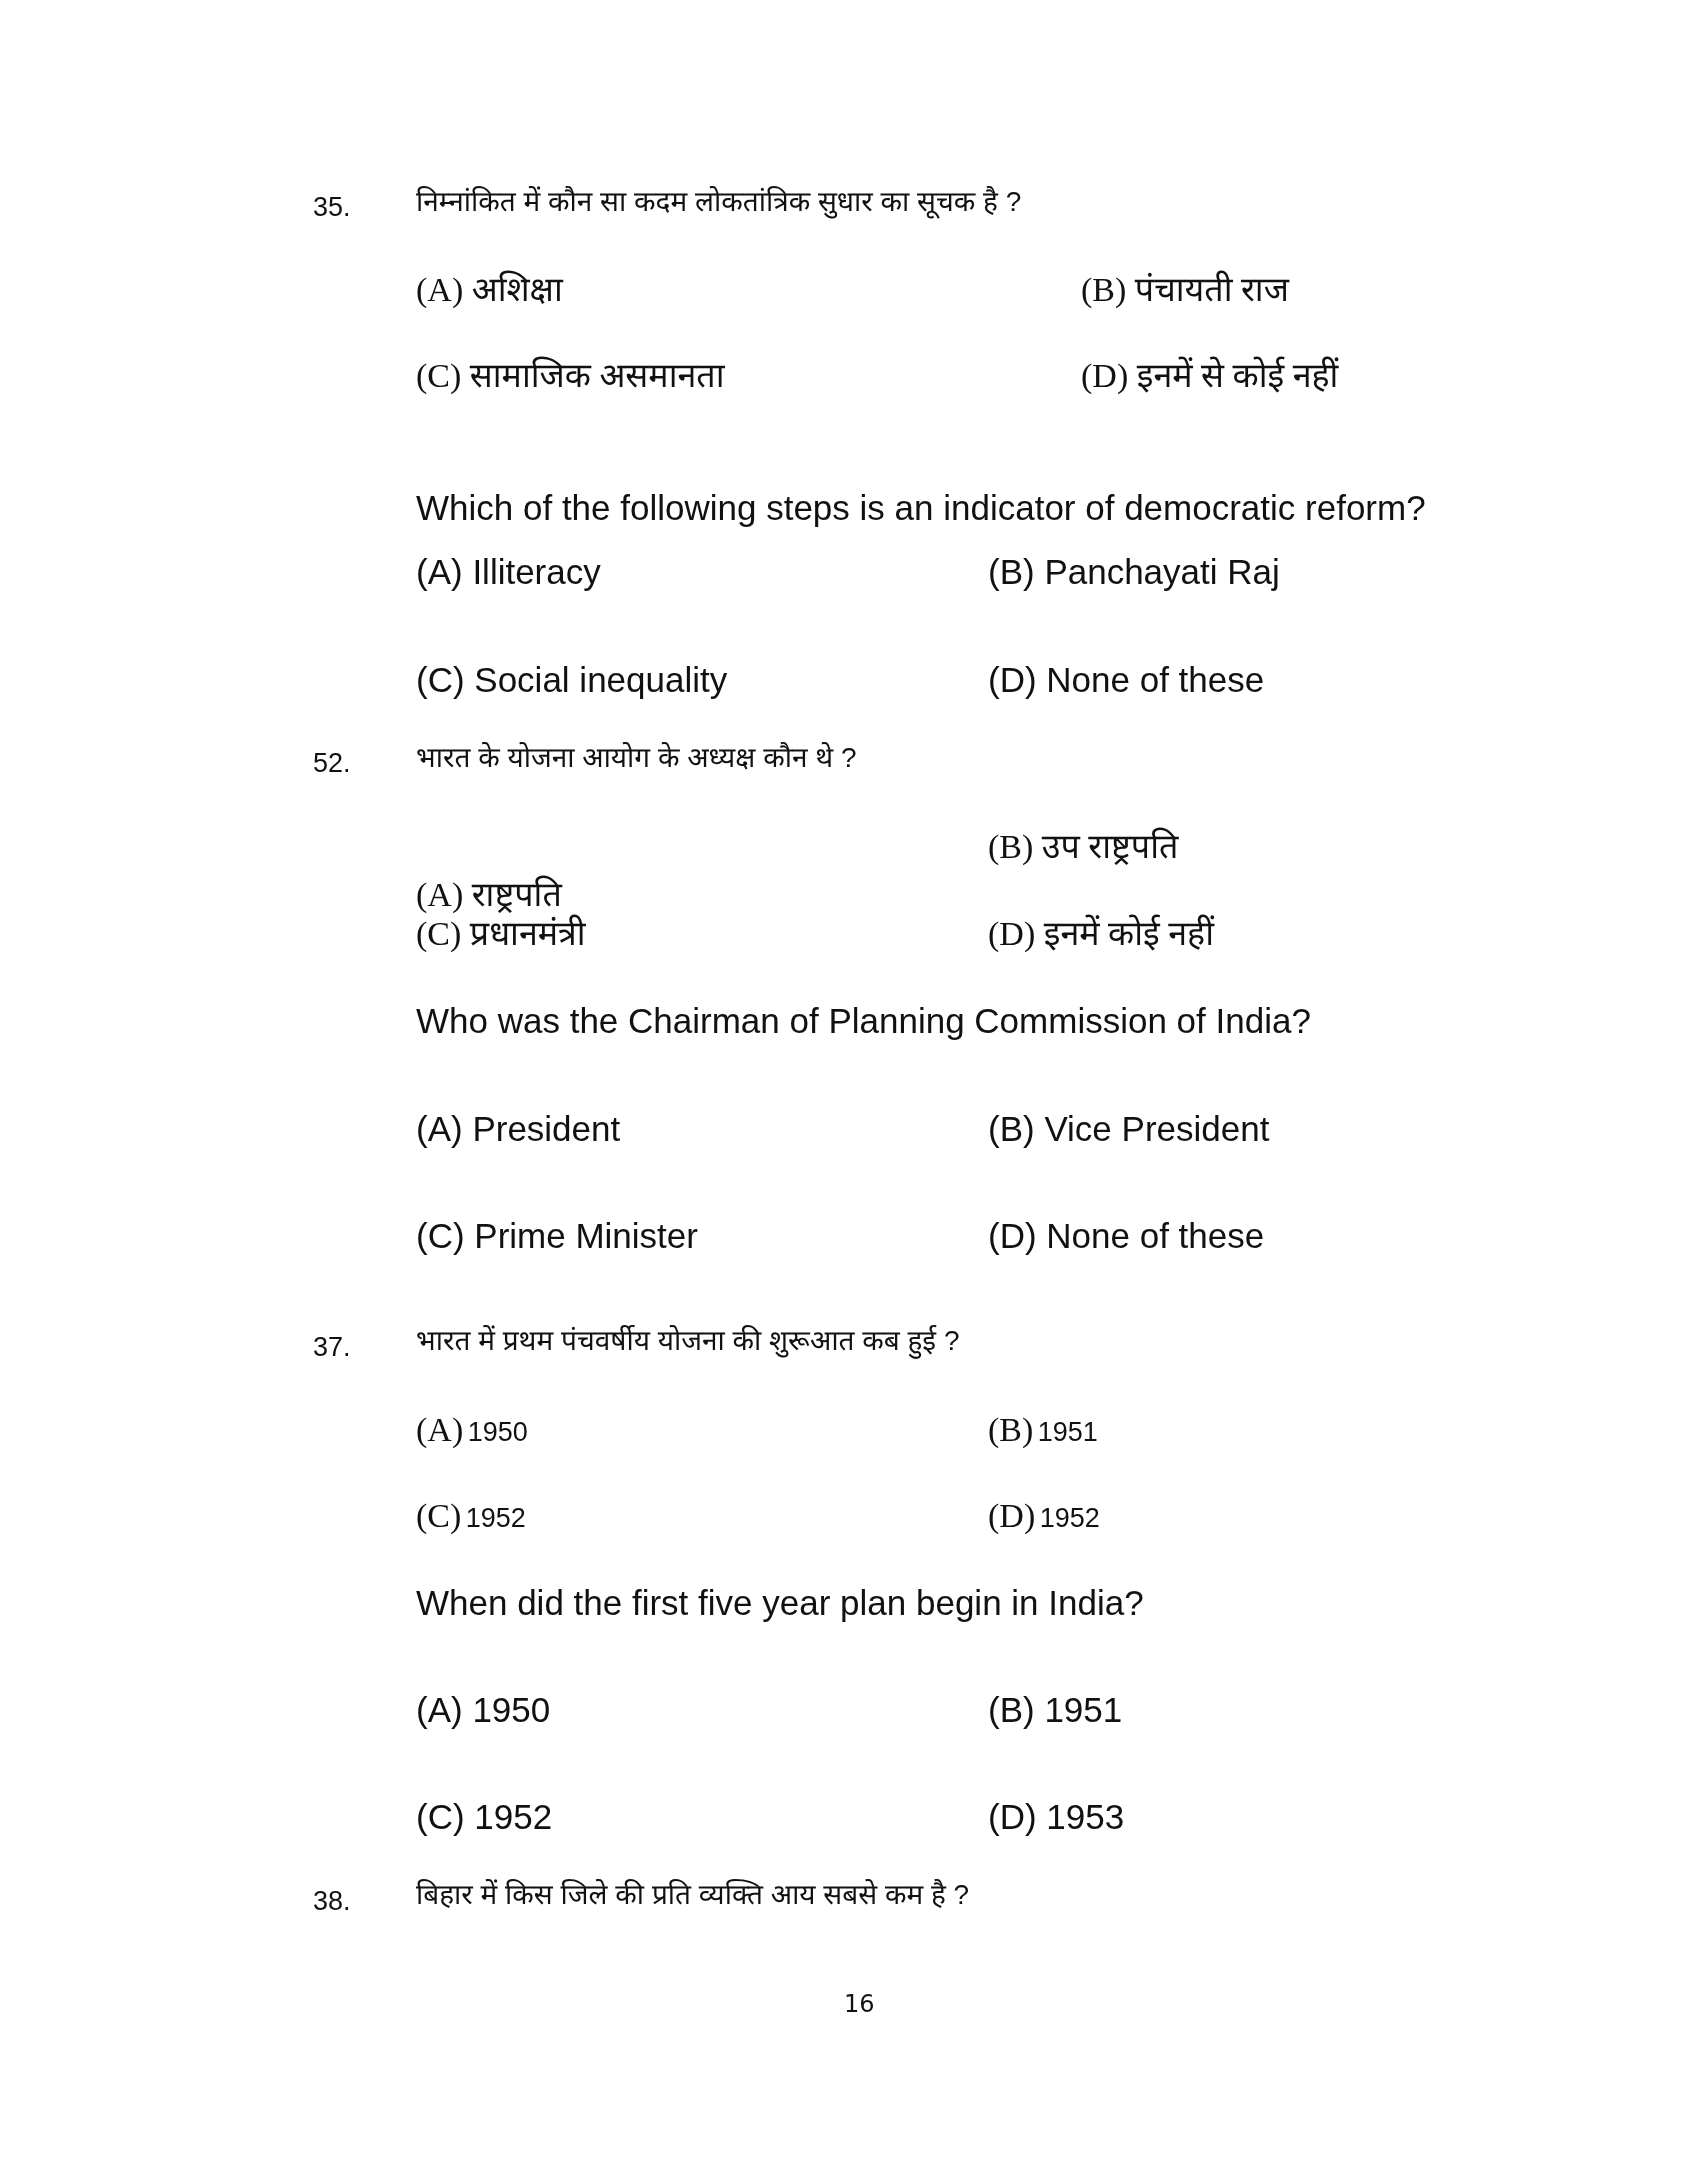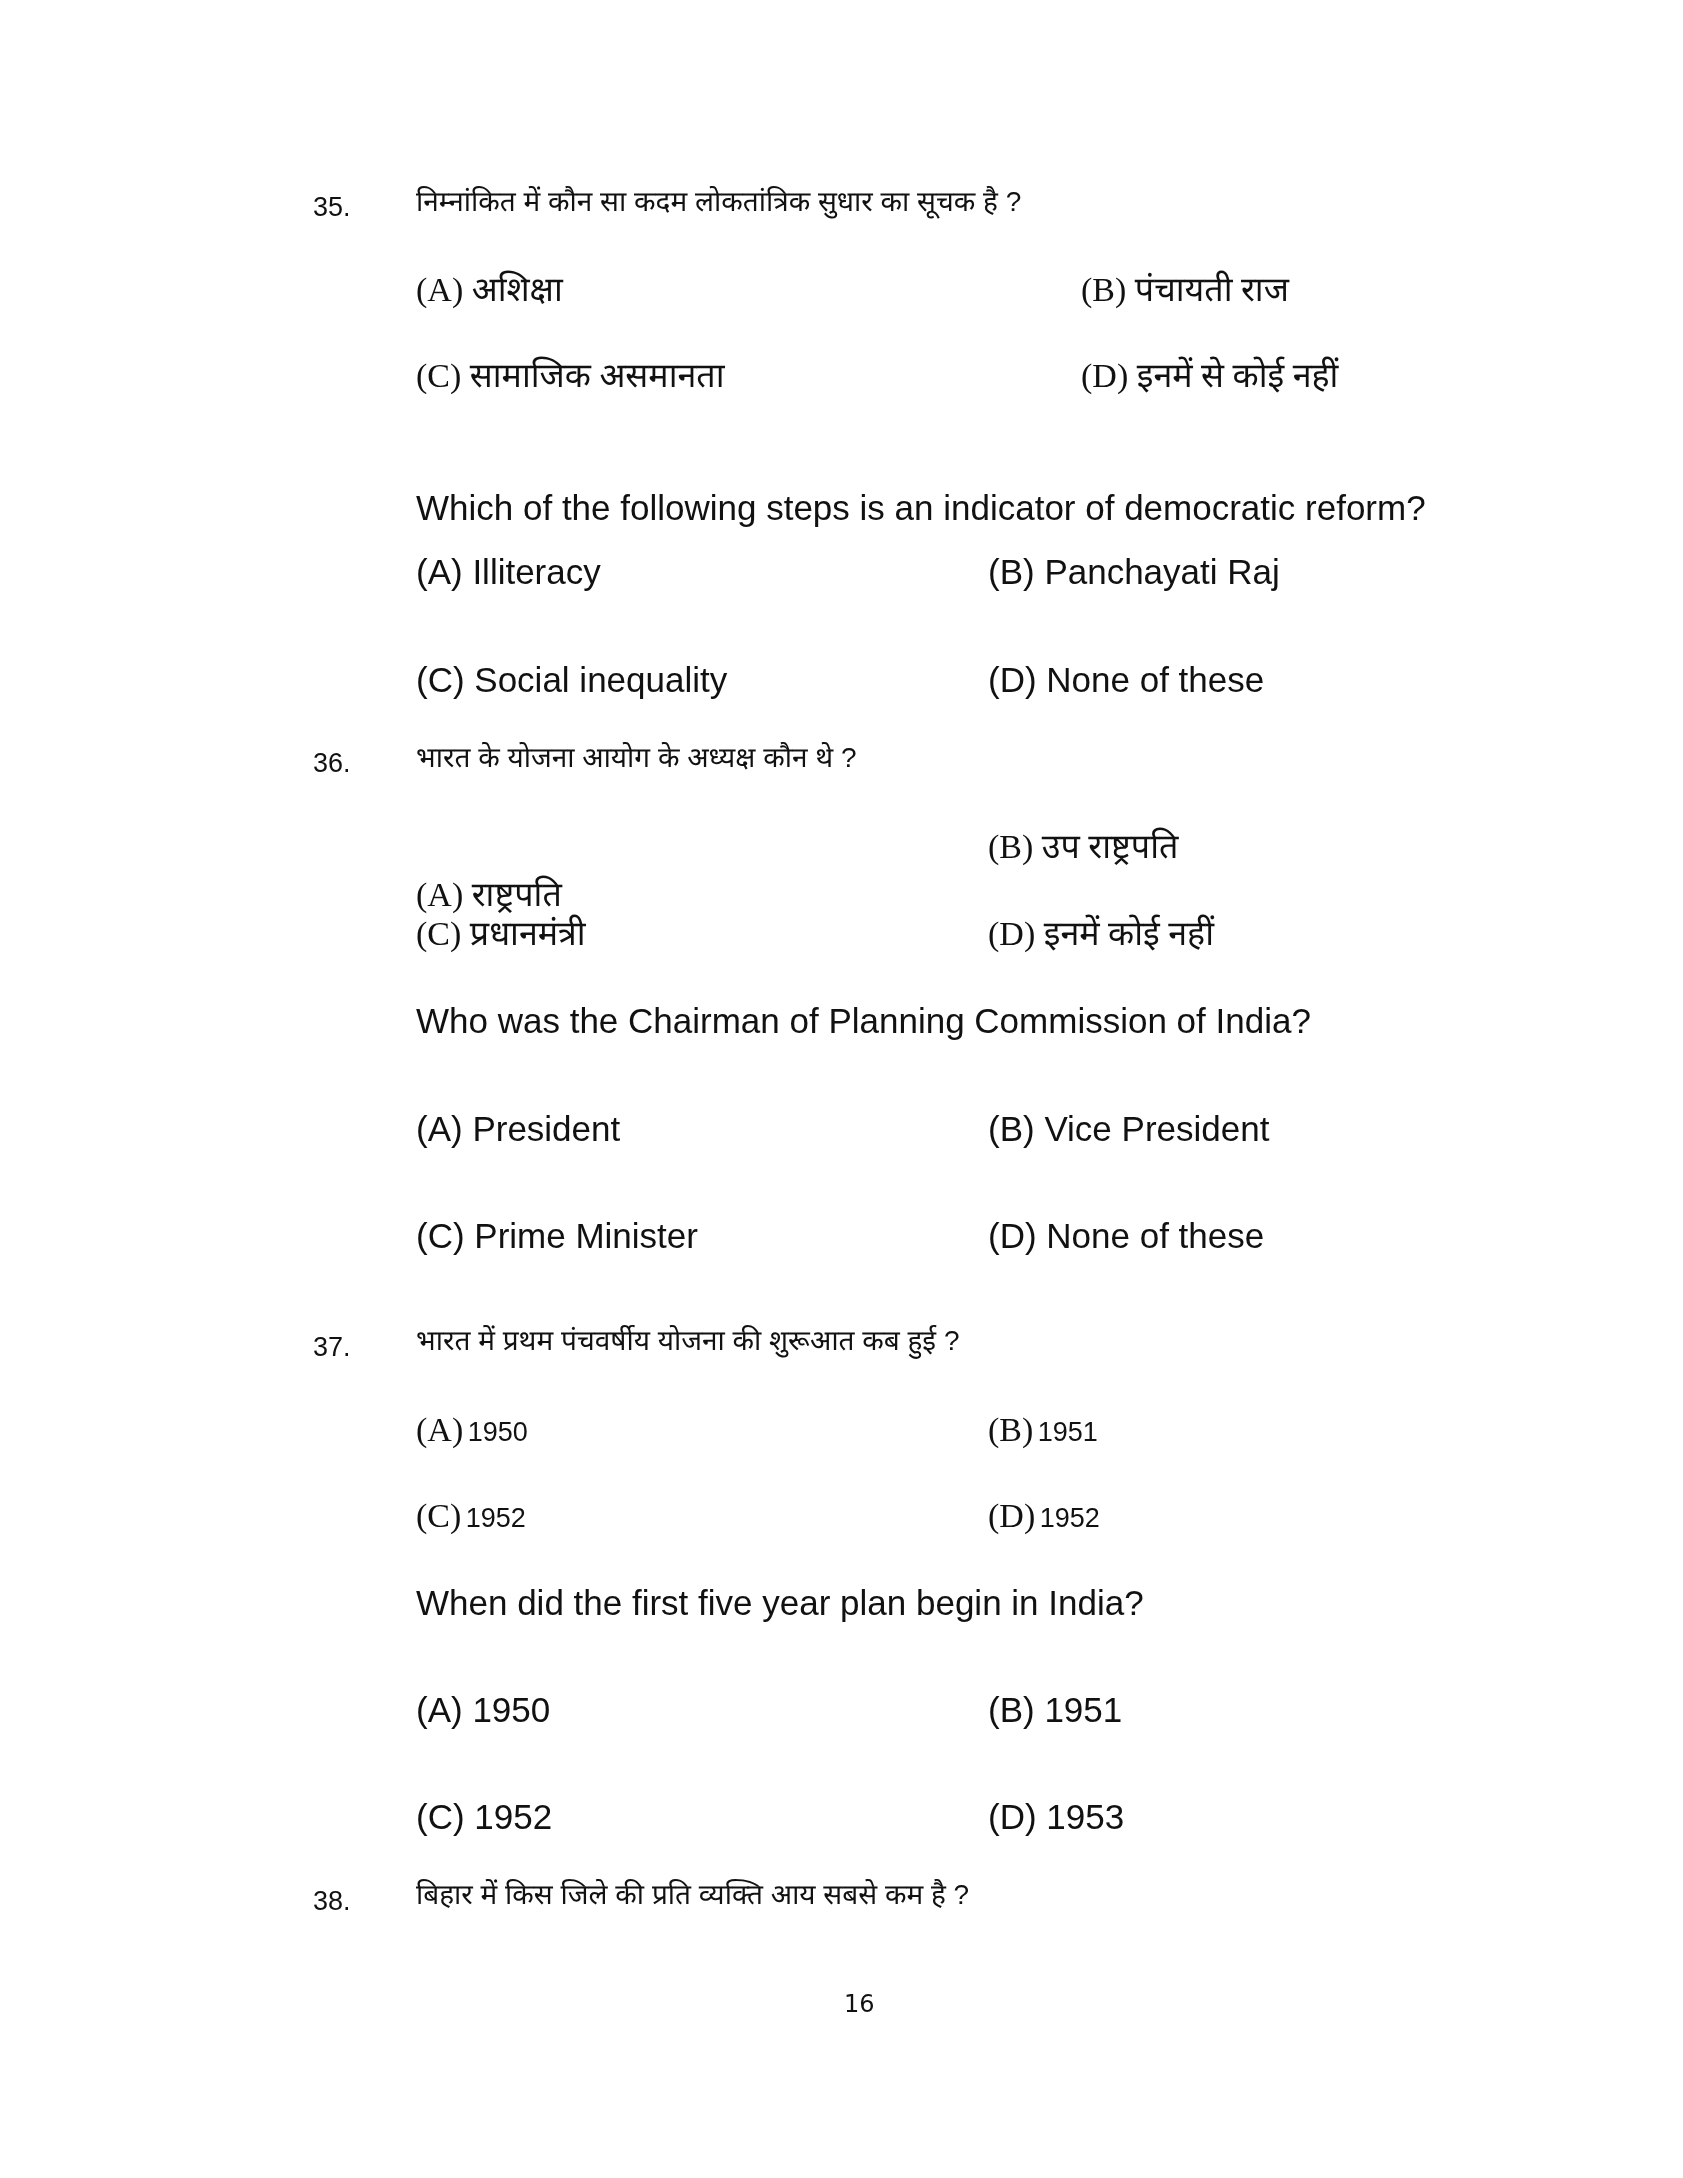--- a/index.html
+++ b/index.html
@@ -25,21 +25,21 @@
     <span class="ln opt-hi" style="left:416px; top:359px;">(C) सामाजिक असमानता</span>
     <span class="ln opt-hi" style="left:1081px; top:359px;">(D) इनमें से कोई नहीं</span>
     <span class="ln en" style="left:416px; top:446px;margin-top:44px;">Which of the following steps is an indicator of democratic reform?</span>
     <span class="ln en" style="left:416px; top:554px;">(A) Illiteracy</span>
     <span class="ln en" style="left:988px; top:554px;">(B) Panchayati Raj</span>
     <span class="ln en" style="left:416px; top:662px;">(C) Social inequality</span>
     <span class="ln en" style="left:988px; top:662px;">(D) None of these</span>
   </div>
 
   <div>
-    <span class="ln qnum" style="top:750px;">36.</span>
+    <span class="ln qnum" style="top:750px;">52.</span>
     <span class="ln hi" style="left:416px; top:744px;">भारत के योजना आयोग के अध्यक्ष कौन थे ?</span>
     <span class="ln opt-hi" style="left:416px; top:830px;margin-top:48px;">(A) राष्ट्रपति</span>
     <span class="ln opt-hi" style="left:988px; top:830px;">(B) उप राष्ट्रपति</span>
     <span class="ln opt-hi" style="left:416px; top:917px;">(C) प्रधानमंत्री</span>
     <span class="ln opt-hi" style="left:988px; top:917px;">(D) इनमें कोई नहीं</span>
     <span class="ln en" style="left:416px; top:1003px;">Who was the Chairman of Planning Commission of India?</span>
     <span class="ln en" style="left:416px; top:1111px;">(A) President</span>
     <span class="ln en" style="left:988px; top:1111px;">(B) Vice President</span>
     <span class="ln en" style="left:416px; top:1218px;">(C) Prime Minister</span>
     <span class="ln en" style="left:988px; top:1218px;">(D) None of these</span>

